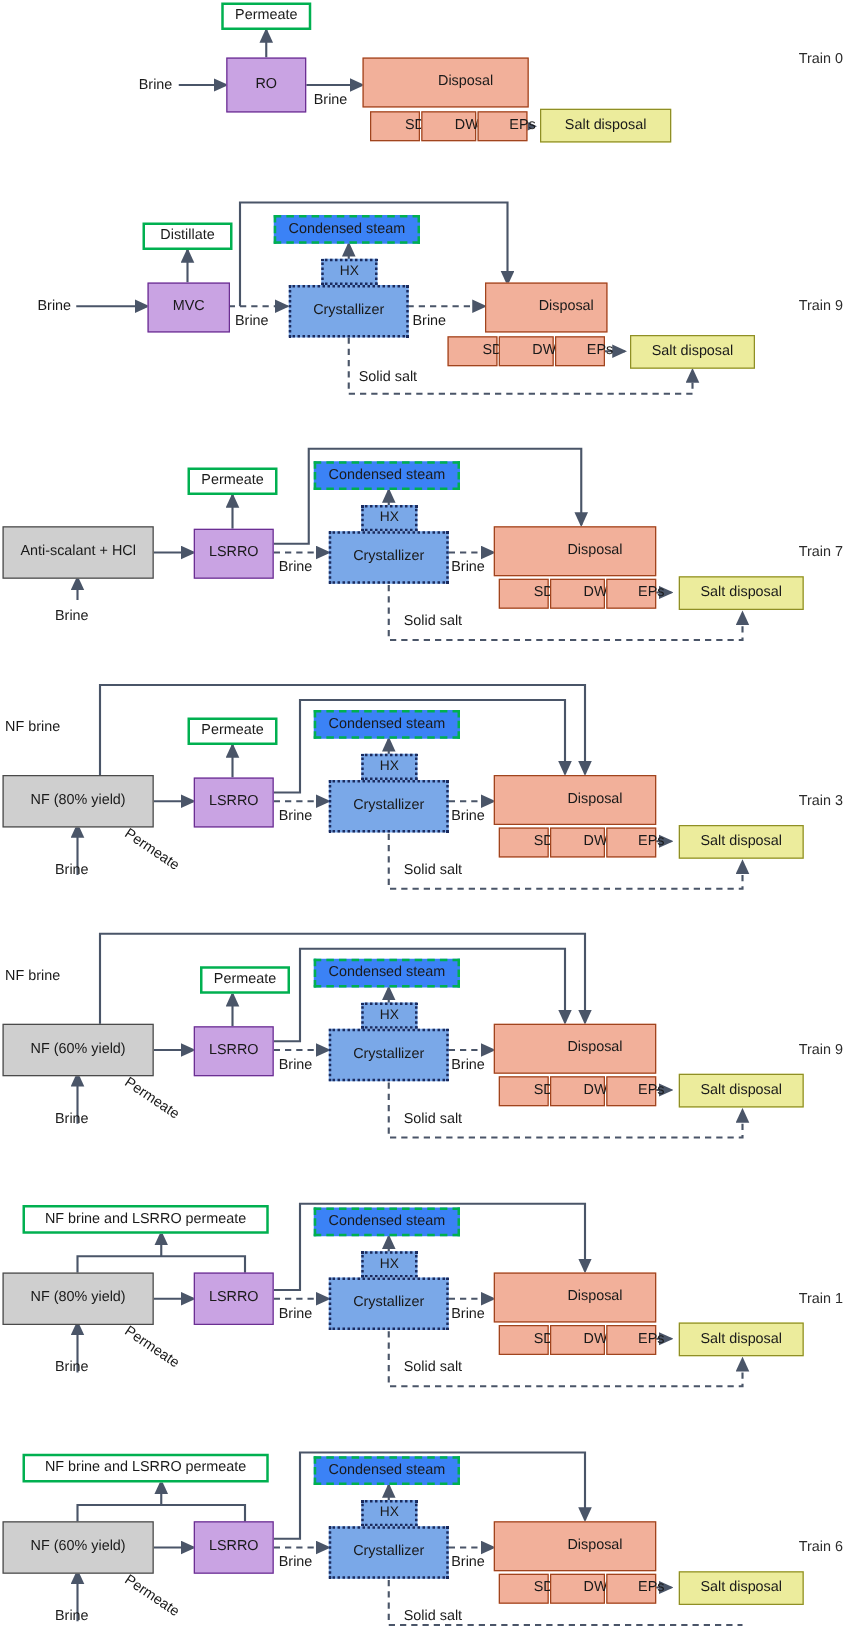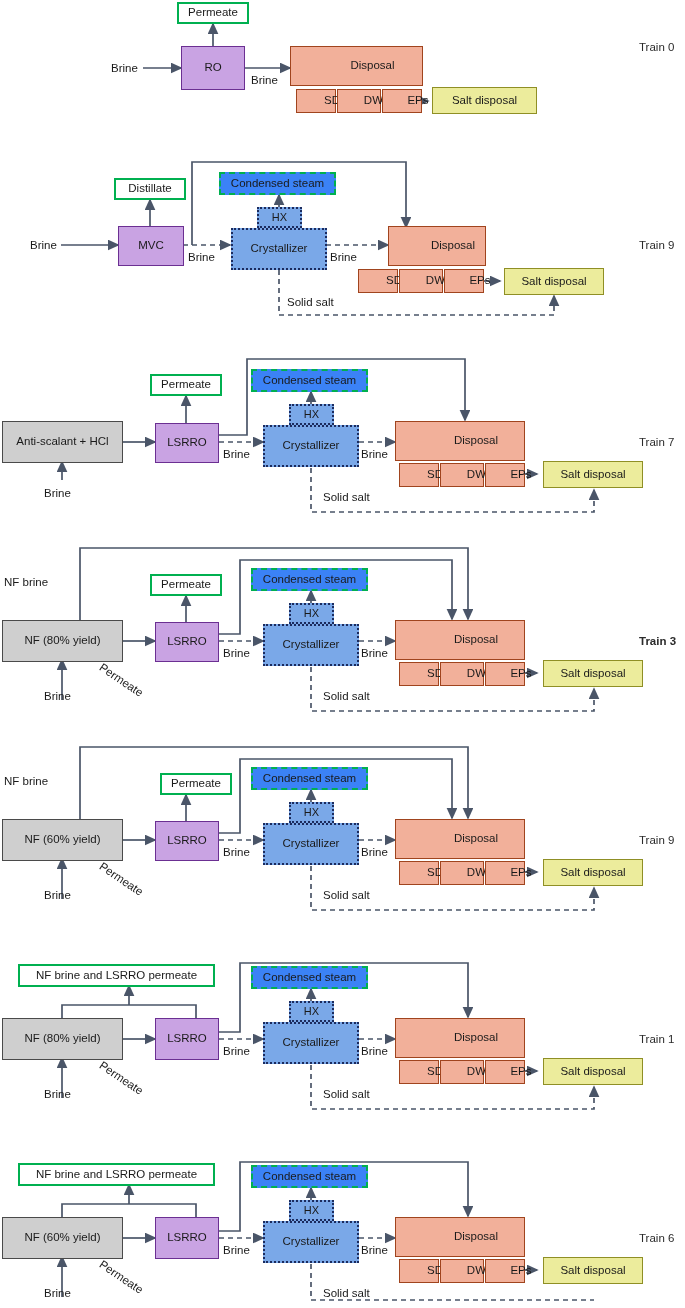--- a/index.html
+++ b/index.html
@@ -285,21 +285,21 @@
   </div>
   <div class="box b-yellow" style="left:543px;top:660px;width:100px;height:27px;">
     <span>Salt disposal</span>
   </div>
   <div class="lab" style="left:4px;top:576px;">NF brine</div>
   <div class="lab" style="left:44px;top:690px;">Brine</div>
   <div class="lab lab-rot" style="left:104px;top:661px;">Permeate</div>
   <div class="lab" style="left:223px;top:647px;">Brine</div>
   <div class="lab" style="left:361px;top:647px;">Brine</div>
   <div class="lab" style="left:323px;top:690px;">Solid salt</div>
-  <div class="lab lab-train" style="left:639px;top:635px;font-weight:bold;">Train 3</div>
+  <div class="lab lab-train" style="left:639px;top:635px;">Train 3</div>
 
   <div class="box b-green-out" style="left:160px;top:773px;width:72px;height:22px;">
     <span>Permeate</span>
   </div>
   <div class="box b-green-dash" style="left:251px;top:767px;width:117px;height:23px;">
     <span>Condensed steam</span>
   </div>
   <div class="box b-grey" style="left:2px;top:819px;width:121px;height:42px;">
     <span>NF (60% yield)</span>
   </div>

